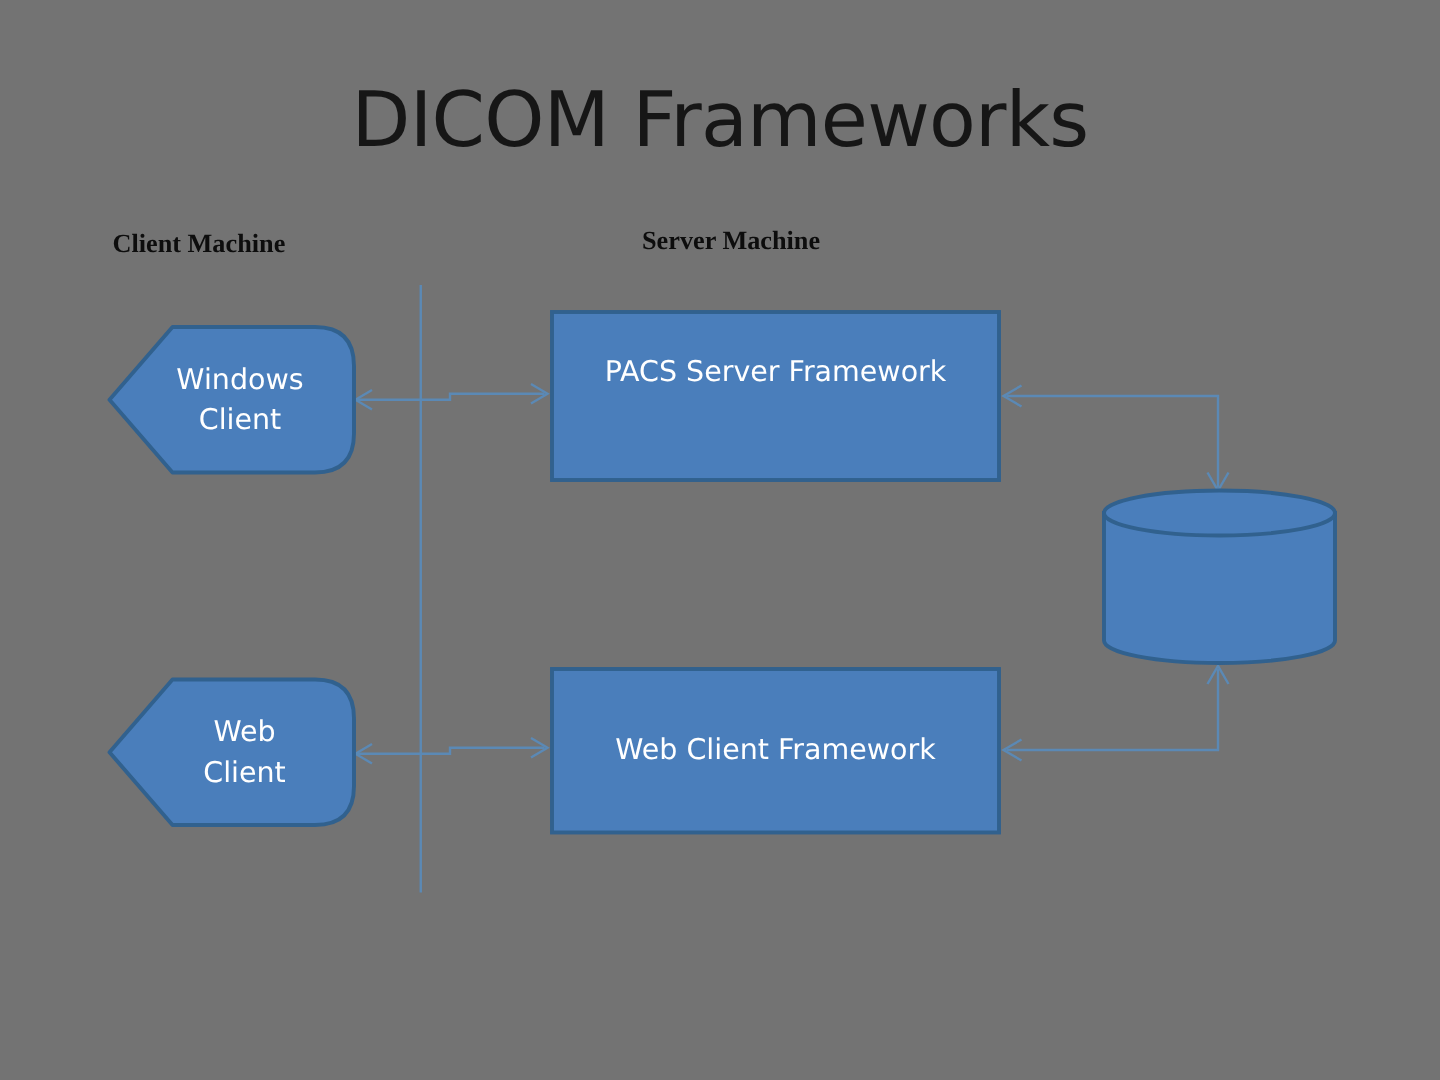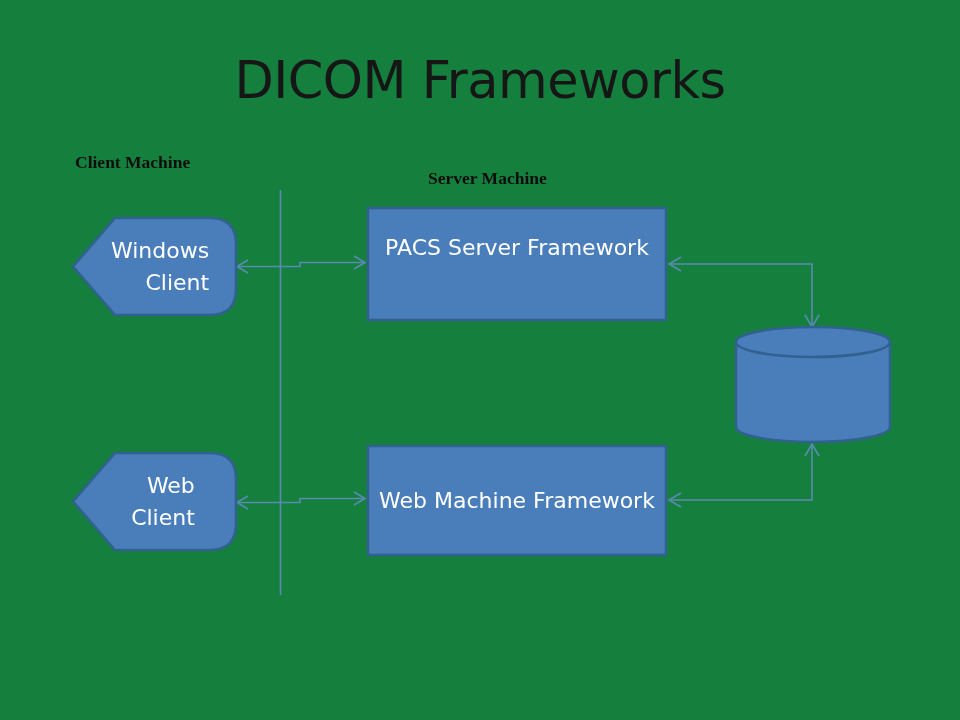--- a/index.html
+++ b/index.html
@@ -4,21 +4,21 @@
 <style>
   html, body {
     margin: 0;
     padding: 0;
     background: #ffffff;
   }
   #canvas {
     position: relative;
     width: 960px;
     height: 720px;
-    background: #15803d;
+    background: #737373;
     overflow: hidden;
     font-family: "DejaVu Sans", "Liberation Sans", sans-serif;
   }
 
   
   #title {
     position: absolute;
     left: 0;
     top: 55px;
     width: 960px;
@@ -35,38 +35,38 @@
   .col-head {
     position: absolute;
     font-size: 17.5px;
     font-weight: 700;
     color: #0d0d0d;
     white-space: nowrap;
     line-height: 1;
     font-family: Liberation Serif, serif;
   }
   #head-client { left: 75px; top: 154px; }
-  #head-server { left: 428px; top: 170px; }
+  #head-server { left: 428px; top: 152px; }
 
   
   #art {
     position: absolute;
     left: 0;
     top: 0;
     width: 960px;
     height: 720px;
   }
 
   
   .shape-label {
     position: absolute;
     color: #ffffff;
-    font-size: 22px;
+    font-size: 19px;
     font-weight: 400;
-    text-align: right;
+    text-align: center;
     line-height: 1.42;
     white-space: pre-line;
     pointer-events: none;
     display: flex;
     align-items: center;
     justify-content: center;
   }
   #lbl-windows-client { left: 85px; top: 218px; width: 150px; height: 97px; }
   #lbl-web-client     { left: 88px; top: 453px; width: 150px; height: 97px; }
   #lbl-pacs           { left: 367px; top: 207px; width: 300px; height: 82px; }
@@ -134,16 +134,16 @@
   </svg>
 
   <div class="shape-label" id="lbl-windows-client">Windows
 Client</div>
 
   <div class="shape-label" id="lbl-web-client">Web
 Client</div>
 
   <div class="shape-label" id="lbl-pacs">PACS Server Framework</div>
 
-  <div class="shape-label" id="lbl-webviewer">Web Machine Framework</div>
+  <div class="shape-label" id="lbl-webviewer">Web Client Framework</div>
 
 
 </div>
 
 </body></html>

